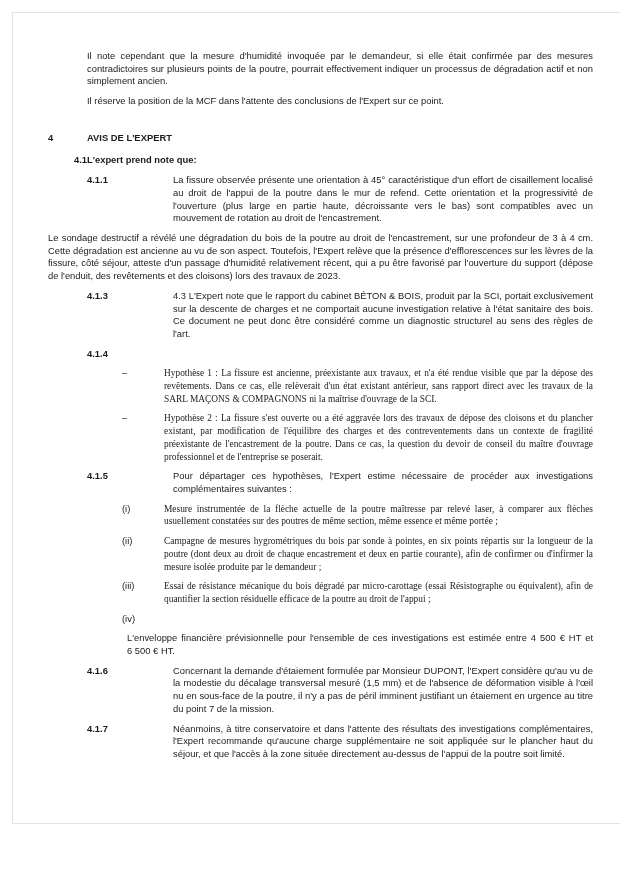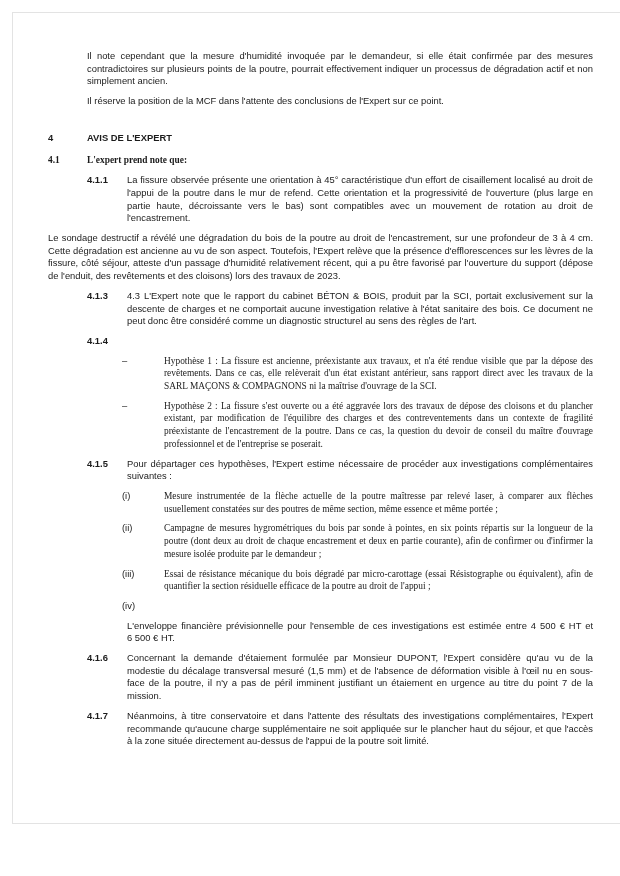--- a/index.html
+++ b/index.html
@@ -36,26 +36,26 @@
   }
   .h-section .num,
   .h-sub .num {
     flex: none;
     width: 39px;
   }
   .h-sub {
     display: flex;
     font-weight: bold;
     margin: 0 0 8px 0;
-    text-align: left;
-    font-family: Liberation Serif, serif;
+    text-align: right;
   }
   .clause {
     display: flex;
     margin: 0 0 7px 0;
+    gap: 46px;
   }
   .clause .num {
     flex: none;
     width: 40px;
     margin-left: 39px;
     font-weight: bold;
   }
   .clause .body {
     flex: 1;
   }

